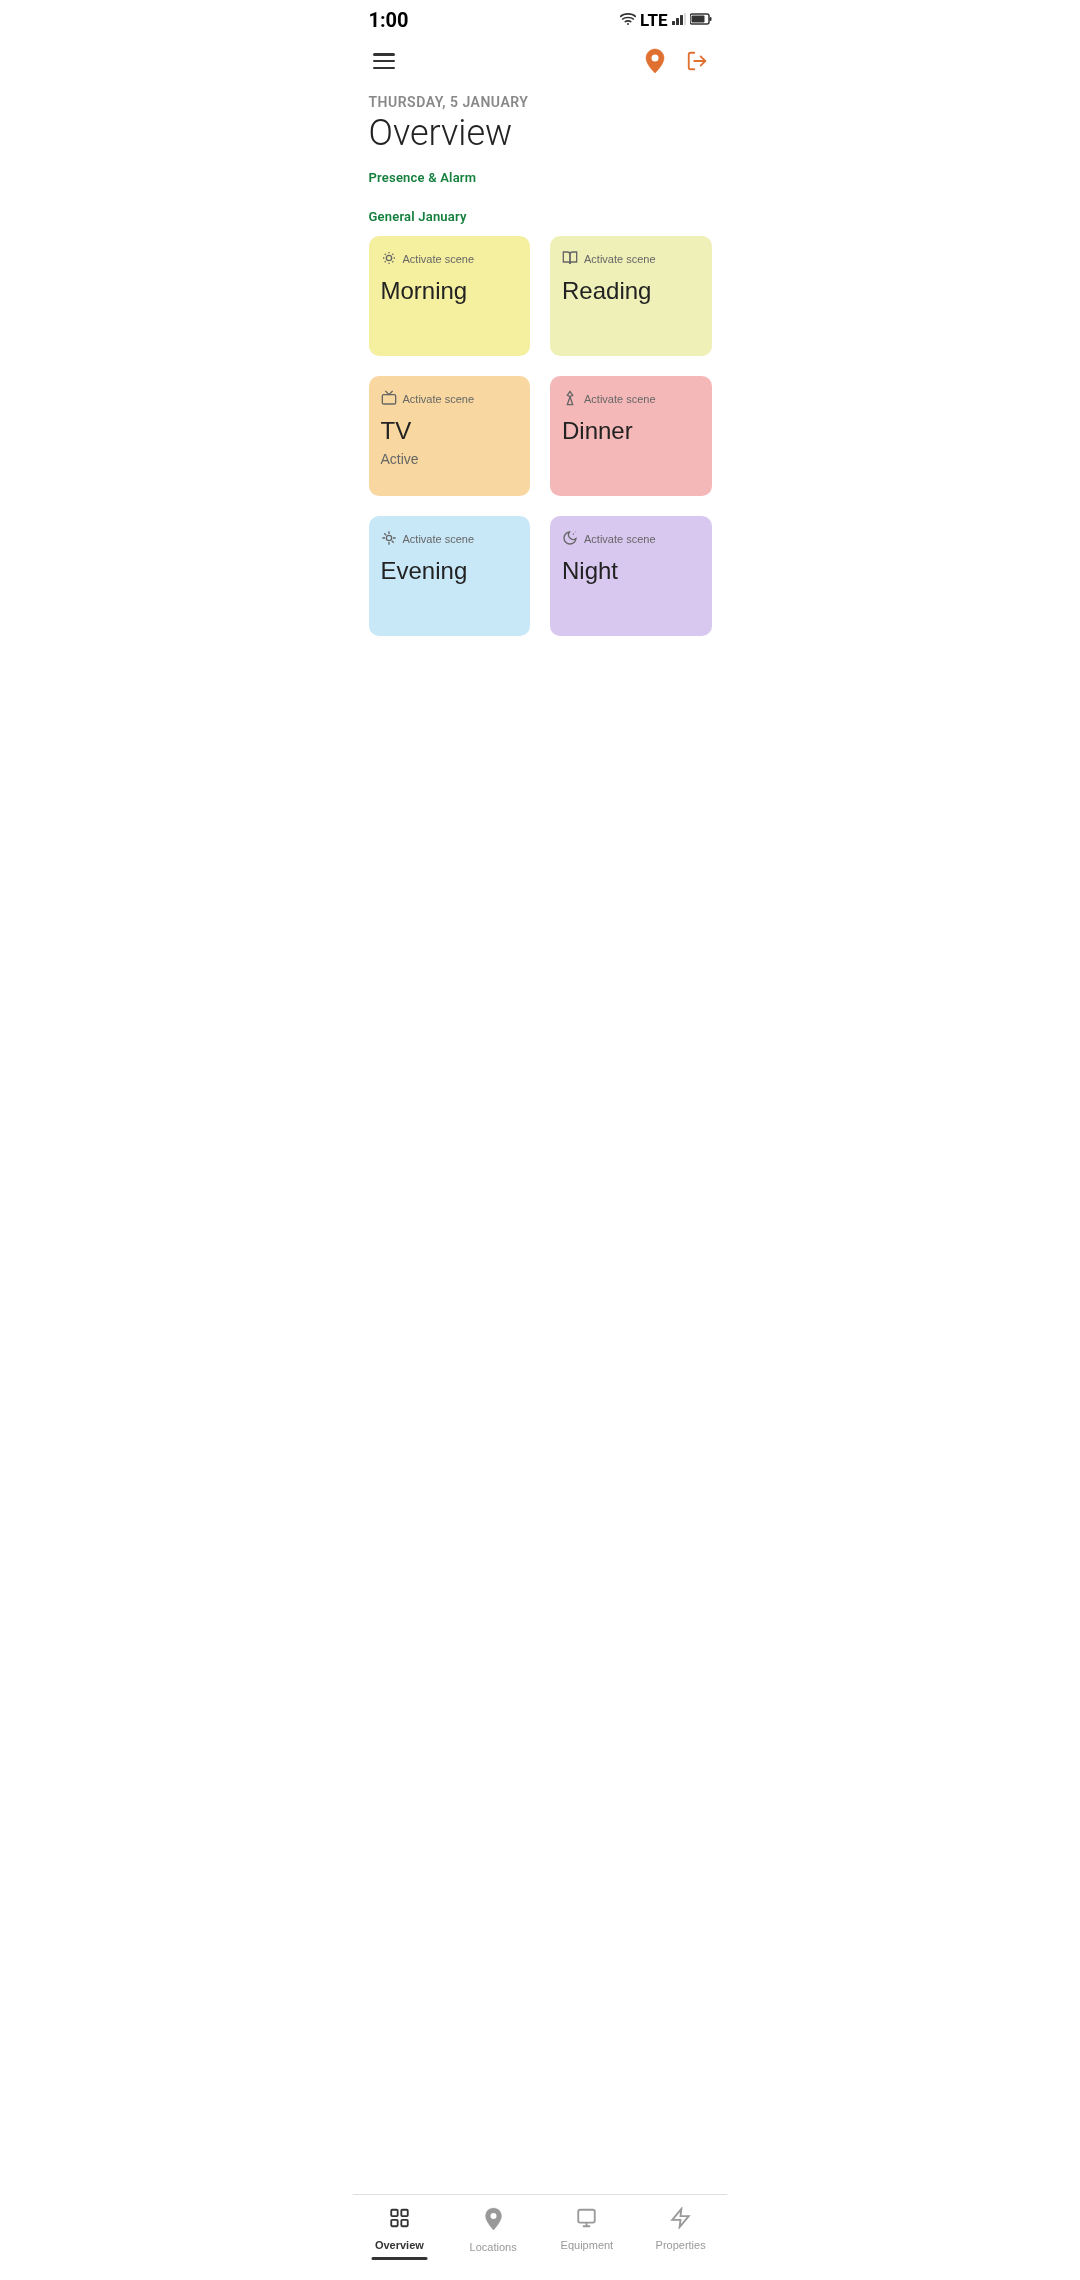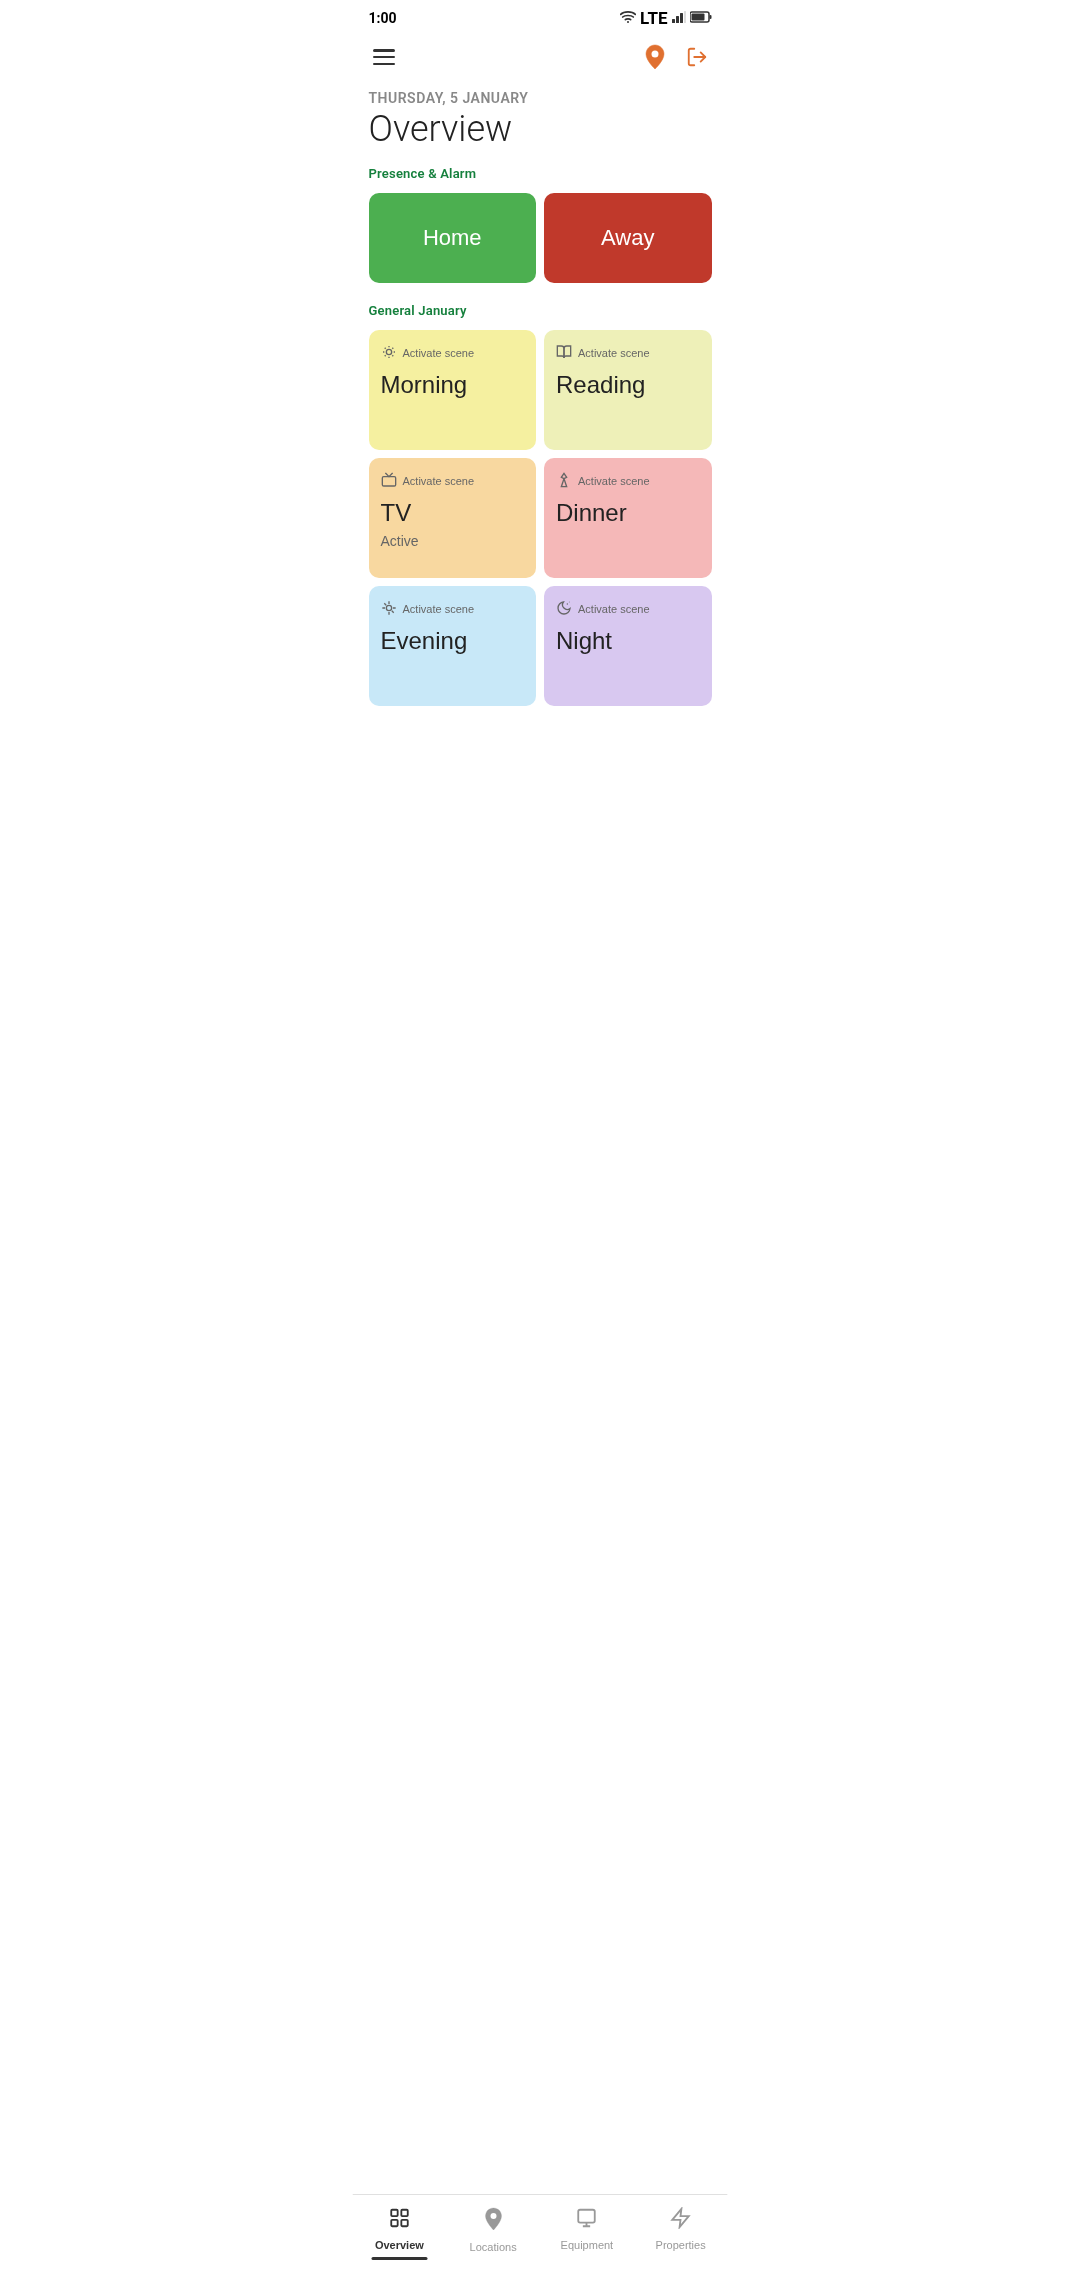--- a/index.html
+++ b/index.html
@@ -16,21 +16,21 @@
 
     
     .status-bar {
       display: flex;
       justify-content: space-between;
       align-items: center;
       padding: 8px 16px 4px;
       font-size: 13px;
       font-weight: 600;
     }
-    .status-time { font-size: 14px; font-weight: 700; }
+    .status-time { font-size: 20px; font-weight: 700; }
     .status-icons { display: flex; align-items: center; gap: 4px; font-size: 13px; }
 
     
     .top-bar {
       display: flex;
       justify-content: space-between;
       align-items: center;
       padding: 8px 16px 12px;
     }
     .menu-btn, .action-btn {
@@ -94,21 +94,21 @@
       text-align: center;
       min-height: 90px;
     }
     .presence-btn.home { background: #4CAF50; }
     .presence-btn.away { background: #c0392b; }
 
     
     .scene-grid {
       display: grid;
       grid-template-columns: 1fr 1fr;
-      gap: 8px;
+      gap: 20px;
     }
     .scene-card {
       border-radius: 10px;
       padding: 14px 12px 18px;
       cursor: pointer;
       min-height: 120px;
       display: flex;
       flex-direction: column;
       gap: 4px;
       border: none;
@@ -249,24 +249,20 @@
     </div>
   </div>
 
   <div class="header">
     <div class="date-text">Thursday, 5 January</div>
     <h1 class="page-title">Overview</h1>
   </div>
 
   <div class="section">
     <div class="section-title">Presence &amp; Alarm</div>
-    <div class="presence-grid">
-      <button class="presence-btn home">Home</button>
-      <button class="presence-btn away">Away</button>
-    </div>
   </div>
 
   <div class="section">
     <div class="section-title">General January</div>
     <div class="scene-grid">
 
       <button class="scene-card morning">
         <div class="scene-label">
           <span class="scene-icon">
             <svg width="16" height="16" viewBox="0 0 24 24" fill="none" stroke="#666" stroke-width="2">

